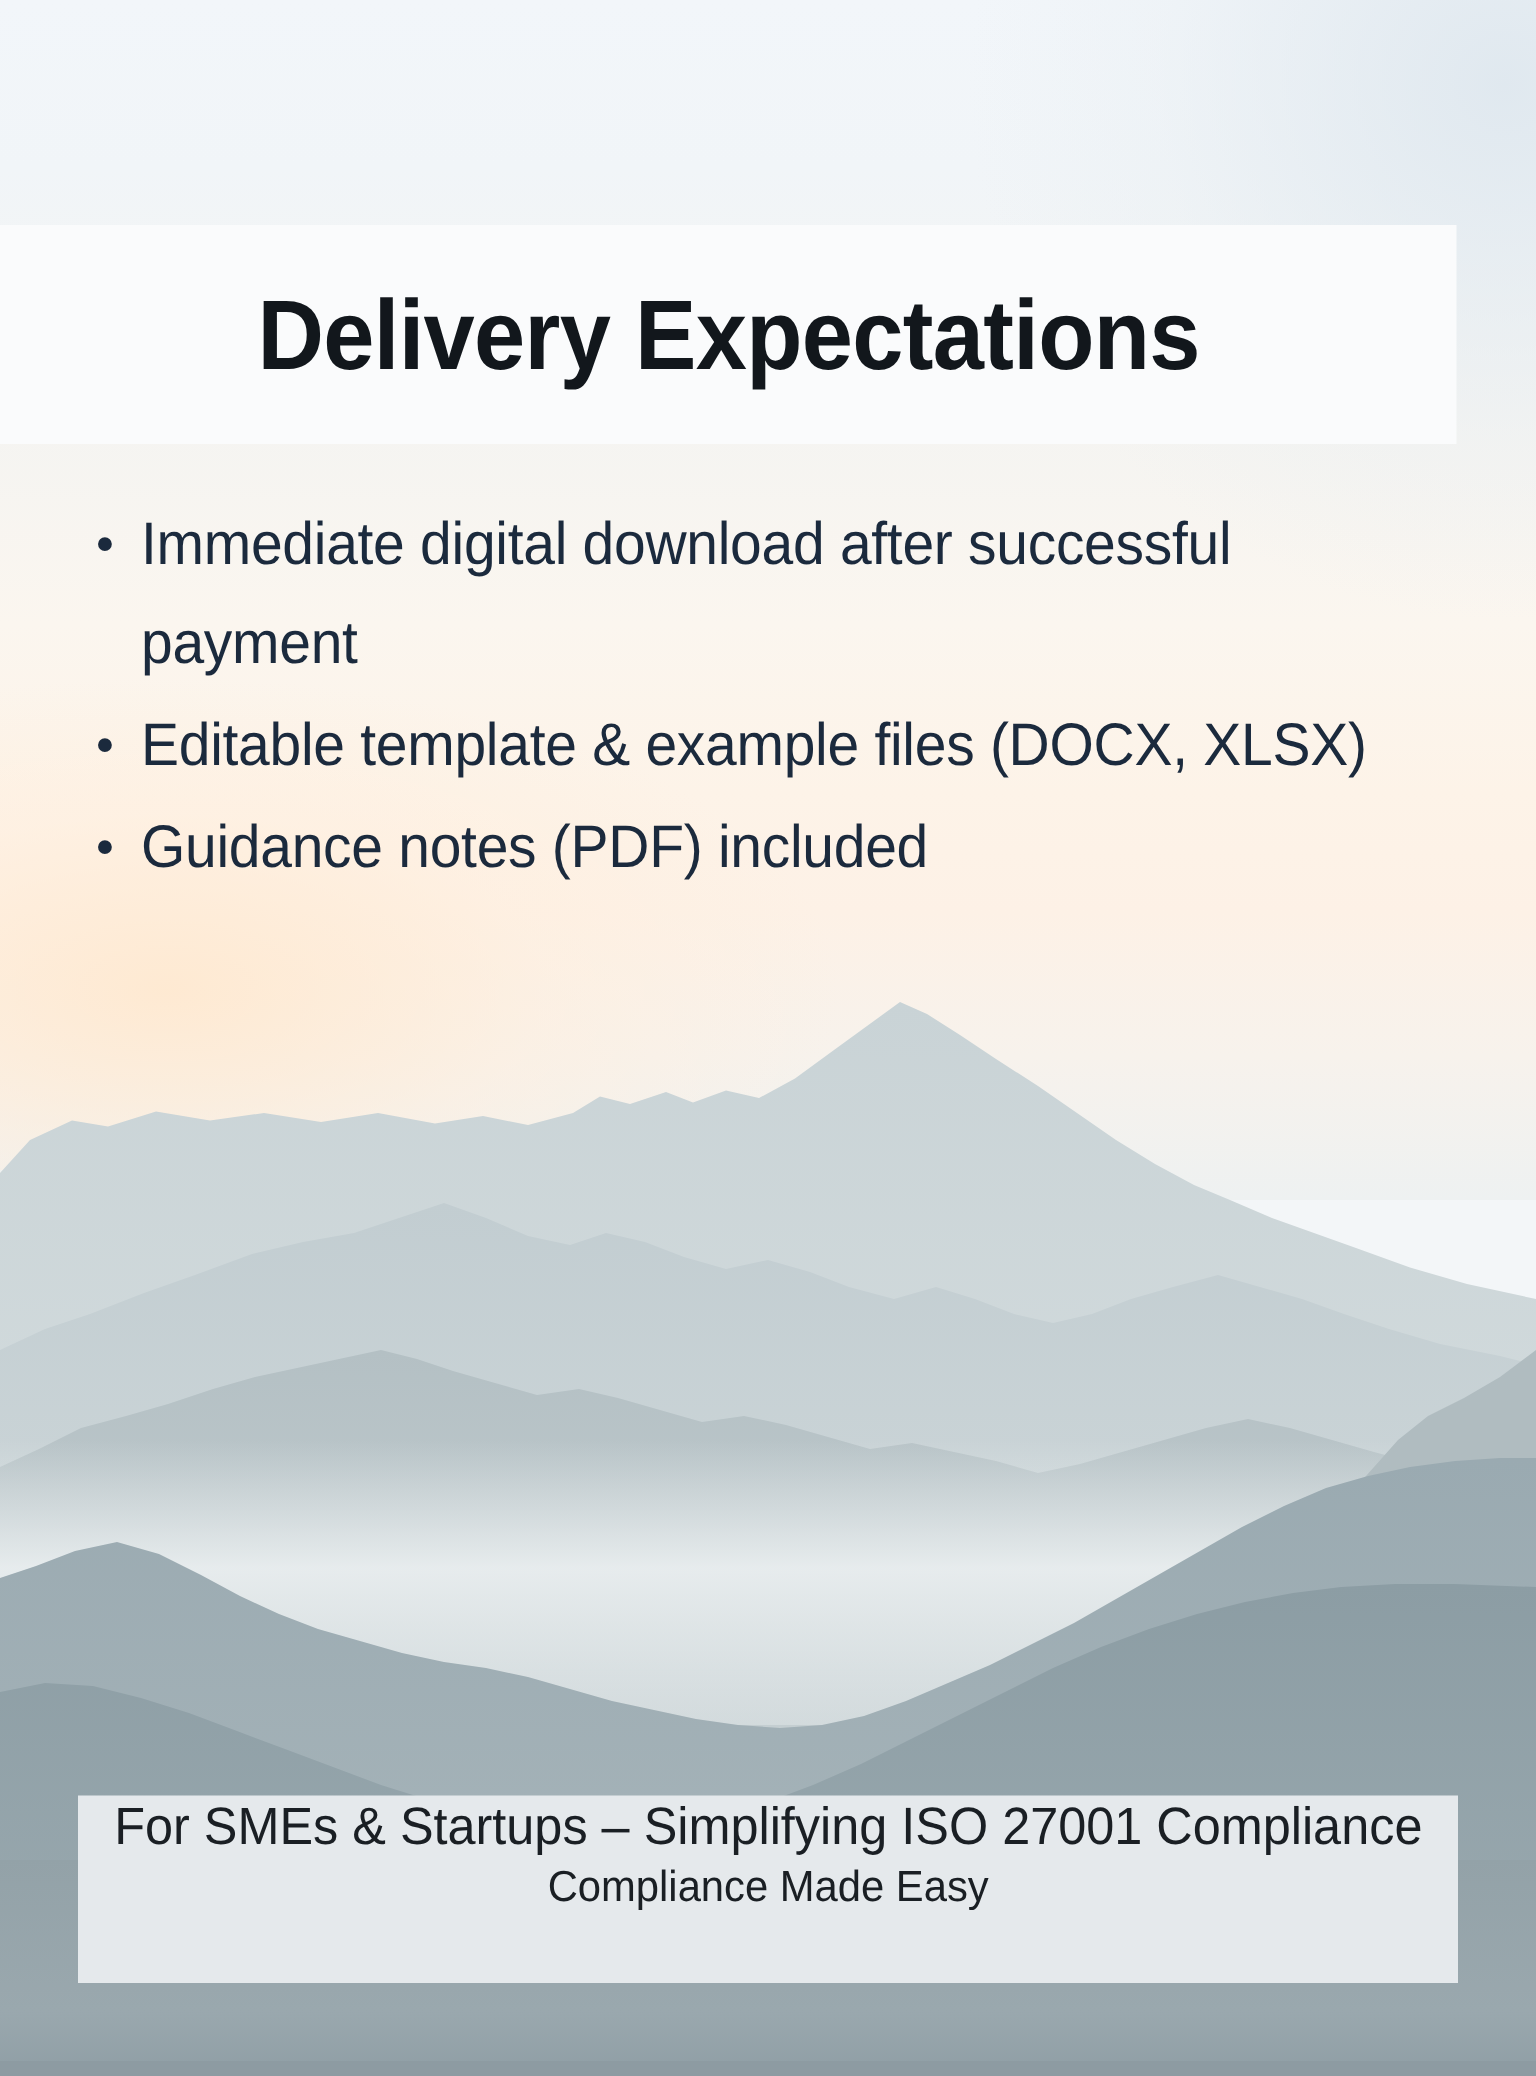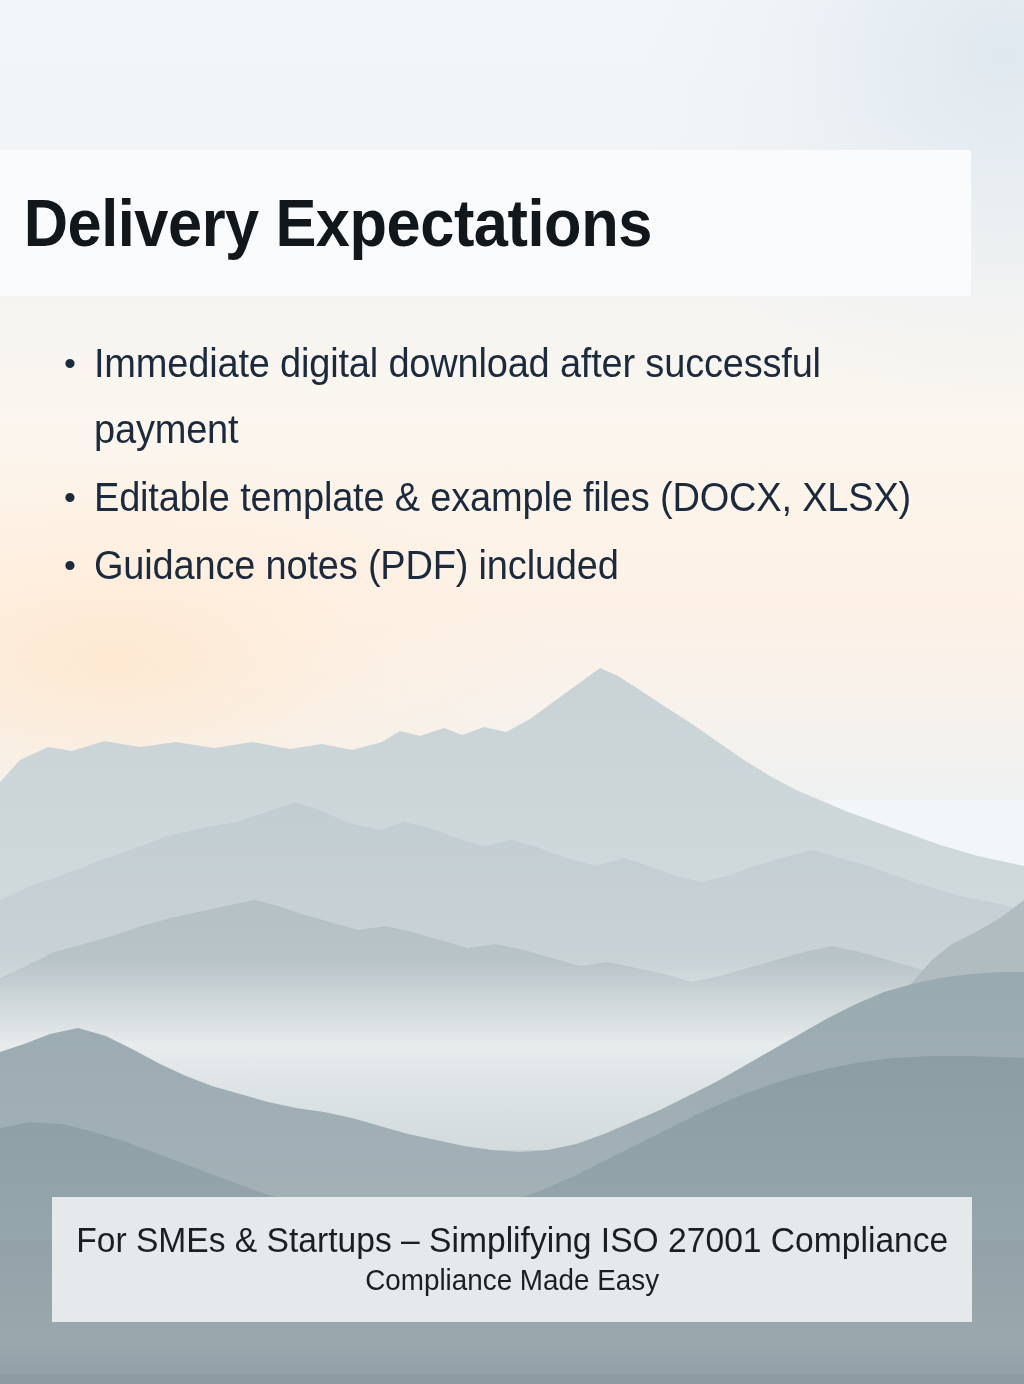--- a/index.html
+++ b/index.html
@@ -63,21 +63,21 @@
   
   .title-band {
     position: absolute;
     left: 0;
     top: 150px;
     width: 971px;
     height: 146px;
     background: #fafbfc;
     display: flex;
     align-items: center;
-    justify-content: flex-start;
+    justify-content: center;
   }
   .title-text {
     font-family: "Liberation Sans", sans-serif;
     font-size: 66px;
     font-weight: bold;
     color: #12171c;
     letter-spacing: -0.5px;
     transform: scaleX(0.93);
     transform-origin: center;
     white-space: nowrap;
@@ -119,21 +119,20 @@
   .footer-box {
     position: absolute;
     left: 52px;
     top: 1197px;
     width: 920px;
     height: 125px;
     background: #e5e9ec;
     display: flex;
     flex-direction: column;
     align-items: center;
-    justify-content: center;
   }
   .footer-main {
     font-size: 35px;
     color: #1a1f24;
     line-height: 1.18;
     transform: scaleX(0.96);
     transform-origin: center;
     white-space: nowrap;
   }
   .footer-sub {

